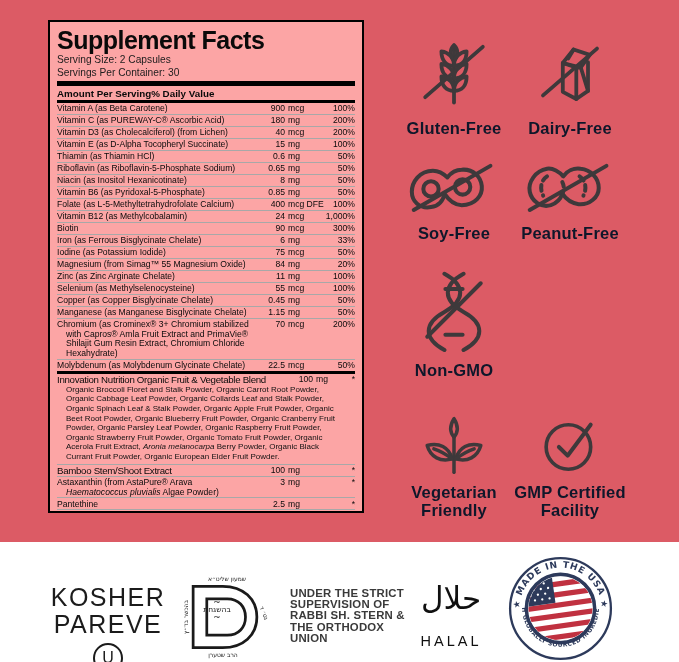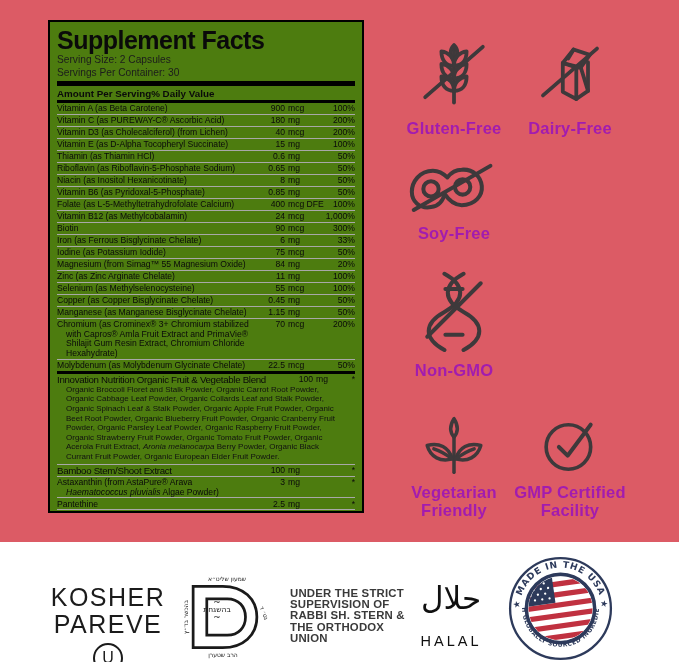--- a/index.html
+++ b/index.html
@@ -4,21 +4,21 @@
 <style>
   * { margin:0; padding:0; box-sizing:border-box; }
   html,body { width:679px; height:662px; }
   body { position:relative; overflow:hidden; background:#fff; font-family:"Liberation Sans", sans-serif; }
 
   .pink-bg { position:absolute; left:0; top:0; width:679px; height:542px; background:#DC5B65; }
   .bottom-bg { position:absolute; left:0; top:542px; width:679px; height:120px; background:#fff; }
 
   
   .sf-panel { position:absolute; left:48px; top:20px; width:316px; height:493px;
-    background:#4d7c0f; border:2px solid #000; padding:5px 7px 4px 7px; overflow:hidden; color:#0a0a0a; }
+    background:#fca5a5; border:2px solid #000; padding:5px 7px 4px 7px; overflow:hidden; color:#0a0a0a; }
   .sf-title { font-size:25px; font-weight:bold; letter-spacing:-0.5px; line-height:27px; }
   .sf-serving { font-size:10.2px; line-height:12.6px; color:#1c1c1c; }
   .bar4 { height:4.5px; background:#000; margin:2px 0 0 0; }
   .bar2 { height:2.5px; background:#000; }
   .sf-header { display:flex; justify-content:flex-start; font-weight:bold; font-size:9.8px; padding:2px 0 1.5px 0; }
   .sf-row { display:grid; grid-template-columns:1fr 28px 32px 38px; align-items:start;
     border-bottom:1px solid #a8a8a8; font-size:8.6px; line-height:9.7px; min-height:11.7px; padding-top:1.3px; }
   .sf-row.blend { grid-template-columns:1fr 26px 26px 16px; }
   .sf-row.lg .sf-name { font-size:9.7px; letter-spacing:-0.3px; }
   .sf-row.thick { border-bottom:3px solid #000; }
@@ -32,21 +32,21 @@
 
   
   .badges { position:absolute; left:396px; top:34px; width:232px; }
   .badge-row { display:flex; }
   .badge { width:116px; display:flex; flex-direction:column; align-items:center; }
   .bicon { display:flex; align-items:center; justify-content:center; }
   .r1 .bicon { height:76px; } .r1 { margin-bottom:20px; }
   .r2 .bicon { height:58px; } .r2 { margin-bottom:26px; }
   .r3 .bicon { height:84px; } .r3 { margin-bottom:33px; }
   .r4 .bicon { height:62px; }
-  .blabel { margin-top:9px; font-size:16.5px; line-height:18px; font-weight:bold; color:#a21caf;
+  .blabel { margin-top:9px; font-size:16.5px; line-height:18px; font-weight:bold; color:#0f172a;
     text-align:center; white-space:pre-line; letter-spacing:0.2px; }
   .bicon svg { stroke:#3E393B; fill:none; stroke-linecap:round; stroke-linejoin:round; }
 
   
   .kosher { position:absolute; left:38px; top:584px; width:140px; text-align:center; color:#1b1b1b; }
   .kosher-text { font-size:25px; line-height:27px; letter-spacing:1.5px; white-space:pre-line; font-weight:normal; }
   .kosher-u { width:30px; height:30px; border:2.5px solid #1b1b1b; border-radius:50%;
     margin:5px auto 0 auto; display:flex; align-items:center; justify-content:center; font-size:16px; }
 
   .ou-stamp { position:absolute; left:182px; top:576px; width:86px; height:82px; font-family:"DejaVu Sans", sans-serif; color:#1a1a1a; }
@@ -278,20 +278,32 @@
     <div class="badge">
       <div class="bicon">
         <svg width="92" height="58" viewBox="0 0 96 60" stroke-width="4.2">
           <path d="M26 14 C12 14 4 26 4 36 C4 46 12 54 24 52 C32 51 37 45 38 38 C42 44 48 50 56 50 C70 50 78 40 77 30 C76 20 68 12 56 13 C50 13 45 16 41 21 C37 17 32 14 26 14 Z"></path>
           <circle cx="24" cy="33" r="8"></circle>
           <circle cx="57" cy="31" r="8"></circle>
           <path d="M6 55 L86 9"></path>
         </svg>
       </div>
       <div class="blabel">Soy-Free</div>
+    </div>
+    <div class="badge">
+      <div class="bicon">
+        <svg width="92" height="58" viewBox="0 0 96 60" stroke-width="4.2">
+          <path d="M24 12 C12 14 4 26 6 36 C8 46 18 53 28 50 C34 48 38 44 40 38 C44 44 50 48 57 49 C68 50 78 42 78 32 C78 22 70 13 59 12 C52 11 45 14 41 20 C37 15 30 11 24 12 Z"></path>
+          <path d="M24 20 C18 24 16 32 20 40" stroke-dasharray="6 5"></path>
+          <path d="M58 20 C64 24 66 32 62 40" stroke-dasharray="6 5"></path>
+          <path d="M40 26 C42 30 42 34 40 38" stroke-dasharray="5 5"></path>
+          <path d="M6 55 L86 9"></path>
+        </svg>
+      </div>
+      <div class="blabel">Peanut-Free</div>
     </div>
   </div>
 
   <div class="badge-row r3">
     <div class="badge">
       <div class="bicon">
         <svg width="80" height="84" viewBox="0 0 80 88" stroke-width="4.2">
           <path d="M30 6 C52 18 52 34 30 46 C8 58 8 74 30 86"></path>
           <path d="M50 6 C28 18 28 34 50 46 C72 58 72 74 50 86"></path>
           <path d="M31 22 L49 22"></path>

